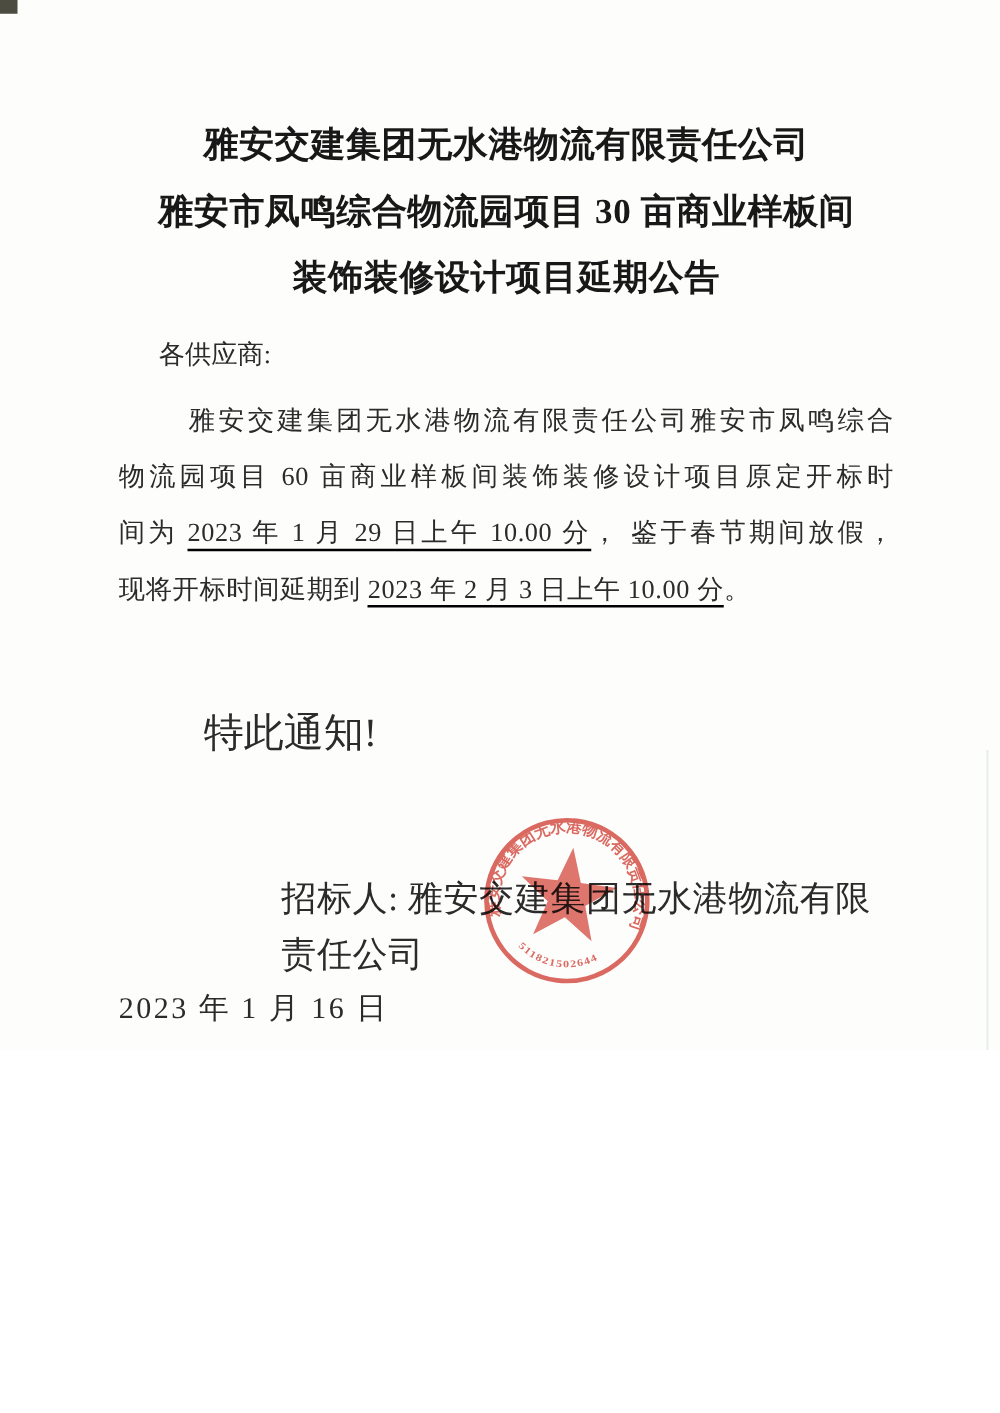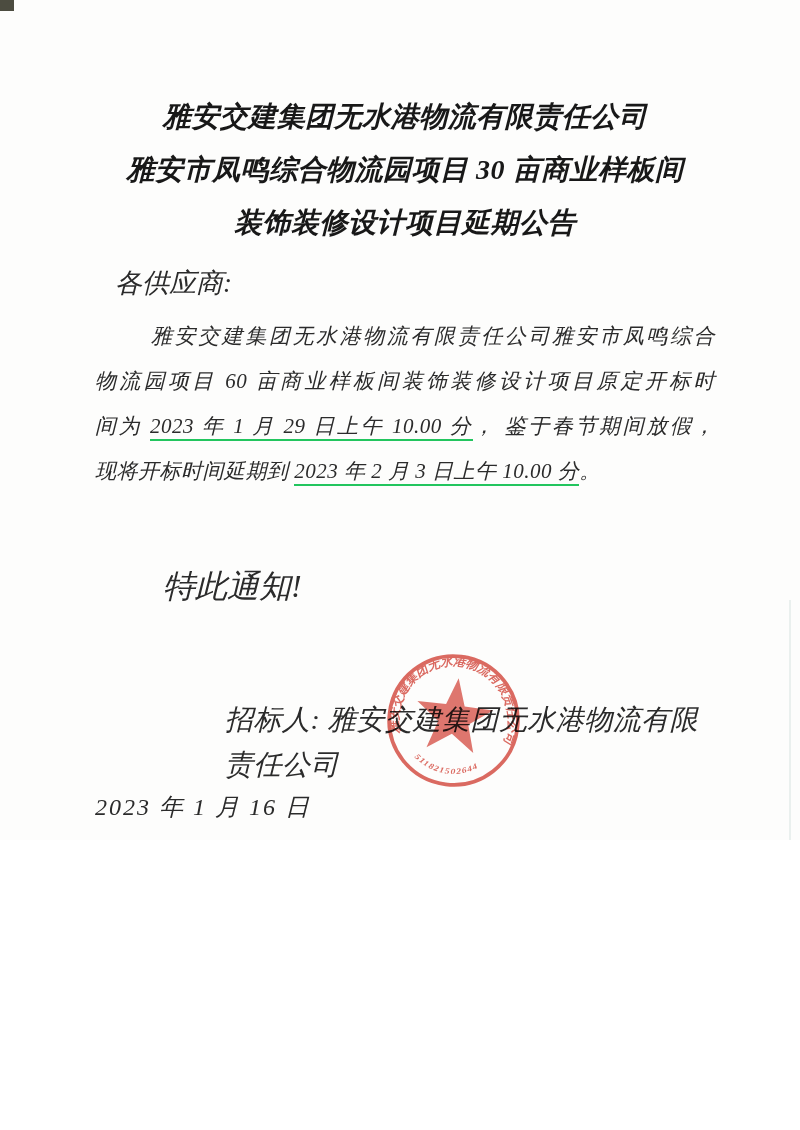--- a/index.html
+++ b/index.html
@@ -8,21 +8,20 @@
     background: #ffffff;
   }
   .page {
     position: relative;
     width: 800px;
     height: 840px;
     background: #fdfdfc;
     overflow: hidden;
     font-family: "Liberation Serif", "DejaVu Serif", serif;
     color: #2b2b2b;
-    font-style: italic;
   }
   .corner-mark {
     position: absolute;
     top: 0;
     left: 0;
     width: 14px;
     height: 11px;
     background: #4c4c40;
   }
   .edge-line {
@@ -42,22 +41,22 @@
   .title {
     text-align: center;
     font-weight: bold;
     color: #181818;
     font-size: 28px;
     line-height: 53px;
     letter-spacing: 0.5px;
   }
   .salutation {
     margin-top: 12px;
-    margin-left: 20px;
-    font-size: 27px;
+    margin-left: 32px;
+    font-size: 21px;
     line-height: 45px;
   }
   .paragraph {
     margin-top: 8px;
     font-size: 21px;
     line-height: 45px;
     letter-spacing: 0.5px;
   }
   .p-line {
     text-align: justify;
@@ -65,21 +64,21 @@
     white-space: nowrap;
   }
   .p-line.indent {
     text-indent: 56px;
   }
   .p-line.last {
     text-align: center;
     text-align-last: left;
   }
   .paragraph .u {
-    border-bottom: 2px solid #22c55e;
+    border-bottom: 2px solid #000000;
     padding-bottom: 1px;
   }
   .notice {
     margin-top: 70px;
     margin-left: 68px;
     font-size: 32px;
     line-height: 45px;
   }
   .signature {
     margin-top: 88px;

